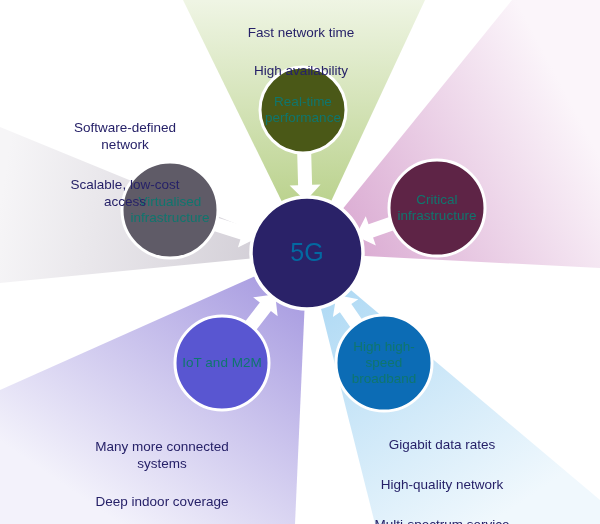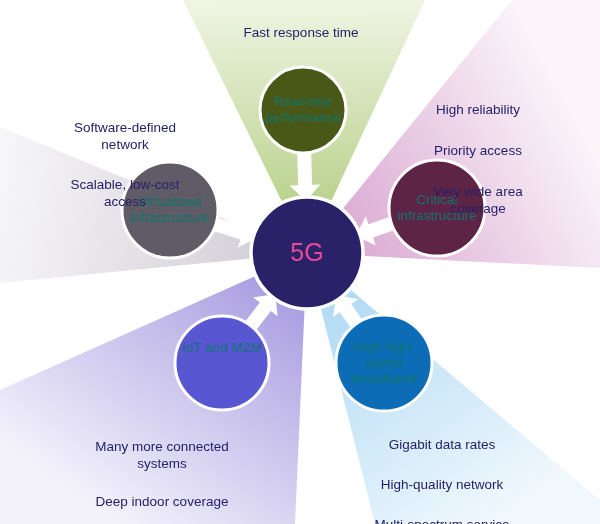--- a/index.html
+++ b/index.html
@@ -14,21 +14,21 @@
   }
   .features div{margin-bottom:6px;}
   .features.mb4 div{margin-bottom:4px;}
   .features.mb7 div{margin-bottom:7px;}
   .circle-label{
     position:absolute;transform:translate(-50%,-50%);
     color:#0f766e;font-size:13.5px;line-height:16px;text-align:center;white-space:pre-line;
   }
   .hub-label{
     position:absolute;transform:translate(-50%,-50%);
-    color:#ec4899;font-size:25px;text-align:right;
+    color:#0369a1;font-size:25px;text-align:right;
   }
 </style>
 </head>
 <body>
 
 <div class="diagram" style="color: rgb(38, 33, 104);">
 
   <svg width="600" height="524" viewBox="0 0 600 524">
     <defs>
       <linearGradient id="g-realtime" gradientUnits="userSpaceOnUse" x1="307" y1="253" x2="304" y2="0">
@@ -79,35 +79,30 @@
     <circle cx="307" cy="253" r="56" stroke="#ffffff" stroke-width="3.5" fill="#2a2268"></circle>
   </svg>
 
   <div class="circle-label" style="left:303px;top:110px">Real-time
 performance</div>
   <div class="circle-label" style="left:437px;top:208px">Critical
 infrastructure</div>
   <div class="circle-label" style="left:384px;top:363px">High high-
 speed
 broadband</div>
-  <div class="circle-label" style="left:222px;top:348px">IoT and M2M</div>
+  <div class="circle-label" style="left:222px;top:363px">IoT and M2M</div>
   <div class="circle-label" style="left:170px;top:210px">Virtualised
 infrastructure</div>
   <div class="hub-label" style="left:307px;top:252px">5G</div>
 
   <div class="features mb4" style="left:301px;top:7px">
-    <div>Fast response time</div>
+    <div>Fast network time</div>
+    <div>High availability</div>
   </div>
 
-  <div class="features mb7" style="left:478px;top:84px">
-    <div>High reliability</div>
-    <div>Priority access</div>
-    <div>Very wide area
-coverage</div>
-  </div>
 
   <div class="features" style="left:442px;top:419px">
     <div>Gigabit data rates</div>
     <div>High-quality network</div>
     <div>Multi-spectrum service</div>
   </div>
 
   <div class="features mb4" style="left:162px;top:421px">
     <div>Many more connected
 systems</div>

